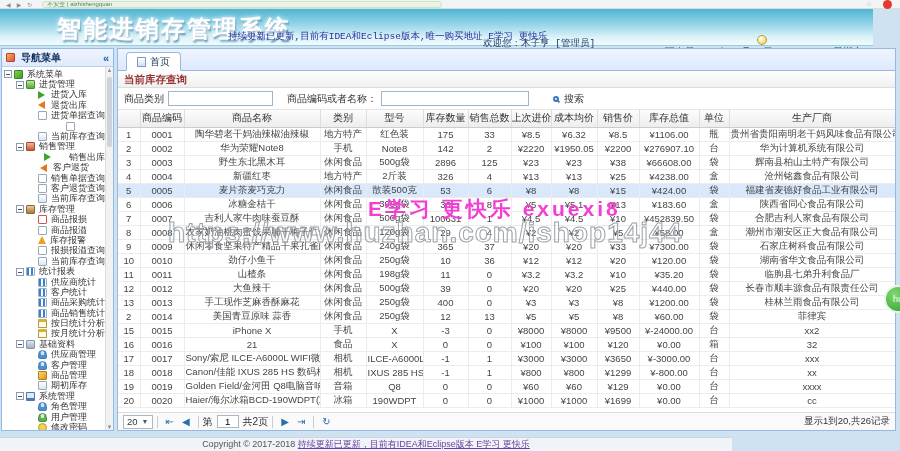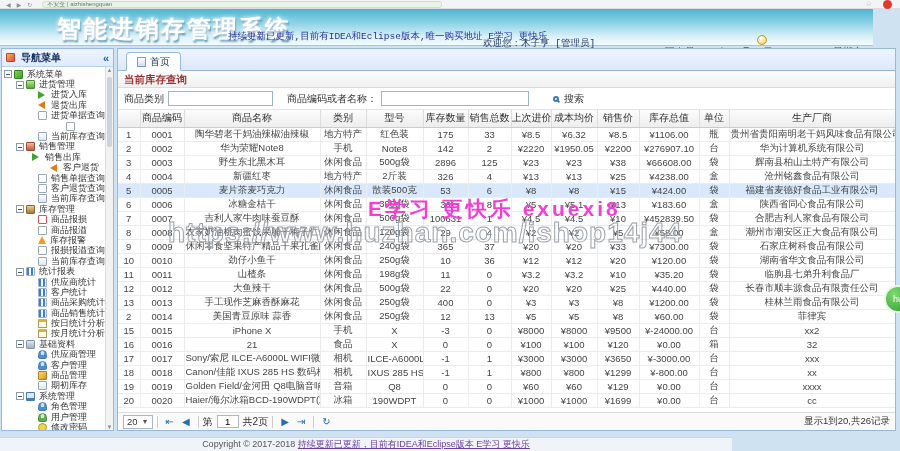--- a/index.html
+++ b/index.html
@@ -164,26 +164,26 @@
         <div class="tnode" style="padding-left: 26px;">
           <span class="sp"></span>
           <span class="ic report-icon"></span>
           <span class="tlb">当前库存查询</span>
         </div>
         <div class="tnode" style="padding-left: 14px;">
           <span class="tg"></span>
           <span class="ic drive-red-icon"></span>
           <span class="tlb">销售管理</span>
         </div>
-        <div class="tnode" style="padding-left: 20px;">
+        <div class="tnode" style="padding-left: 20px; justify-content: space-between;">
           <span class="sp"></span>
           <span class="ic arrow-in-icon"></span>
           <span class="tlb">销售出库</span>
         </div>
-        <div class="tnode" style="padding-left: 38px;">
+        <div class="tnode" style="padding-left: 12px; margin-left: 16px;">
           <span class="sp"></span>
           <span class="ic arrow-out-icon"></span>
           <span class="tlb">客户退货</span>
         </div>
         <div class="tnode" style="padding-left: 26px;">
           <span class="sp"></span>
           <span class="ic doc-icon"></span>
           <span class="tlb">销售单据查询</span>
         </div>
         <div class="tnode" style="padding-left: 26px;">
@@ -533,21 +533,21 @@
               <td>¥35.20</td>
               <td>袋</td>
               <td>临朐县七弟升利食品厂</td>
             </tr>
             <tr>
               <td>12</td>
               <td>0012</td>
               <td>大鱼辣干</td>
               <td>休闲食品</td>
               <td>500g袋</td>
-              <td>22</td>
+              <td>39</td>
               <td>0</td>
               <td>¥20</td>
               <td>¥20</td>
               <td>¥25</td>
               <td>¥440.00</td>
               <td>袋</td>
               <td>长春市顺丰源食品有限责任公司</td>
             </tr>
             <tr>
               <td>13</td>

